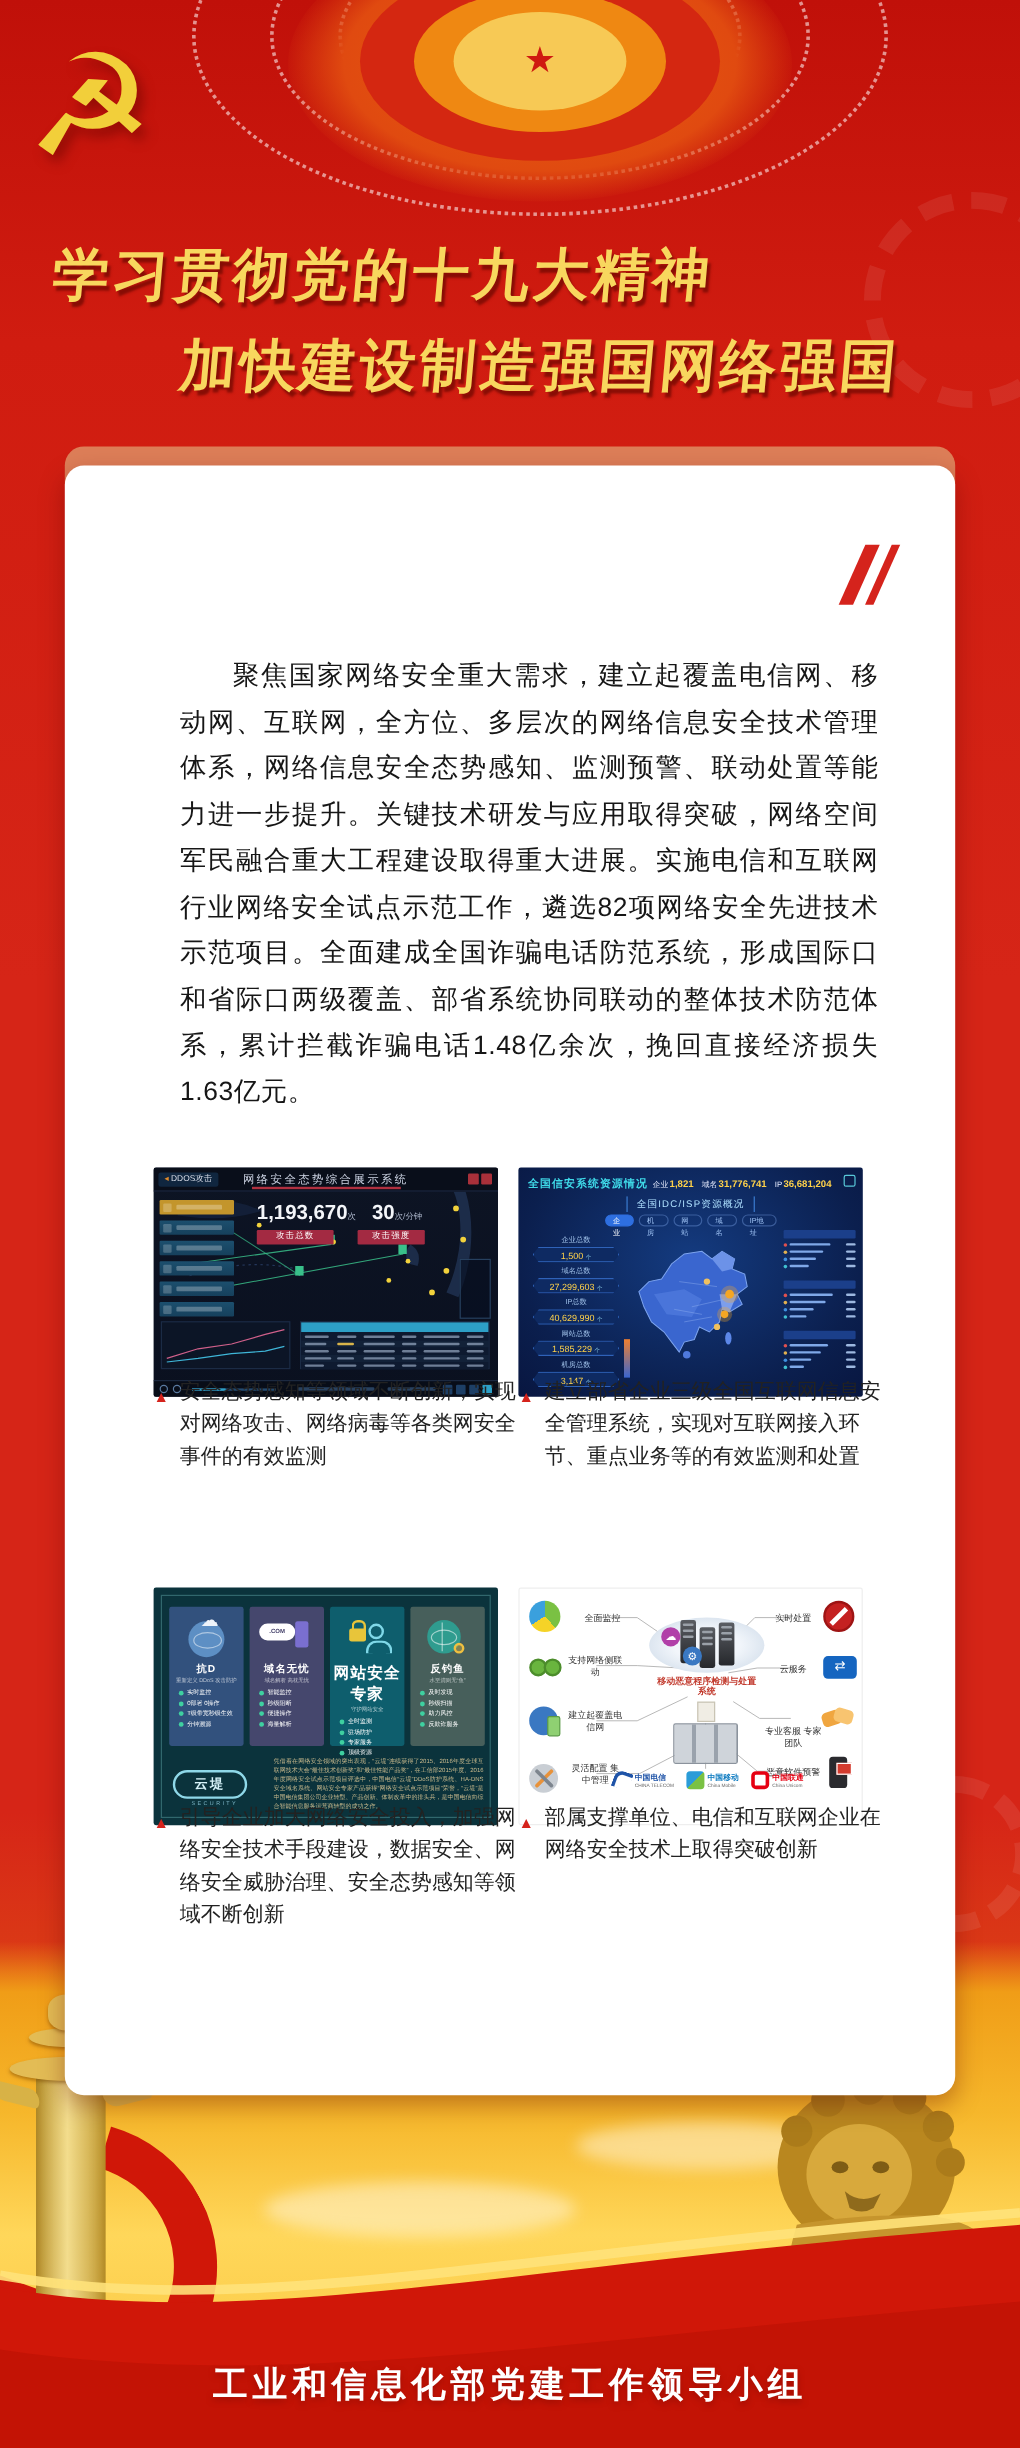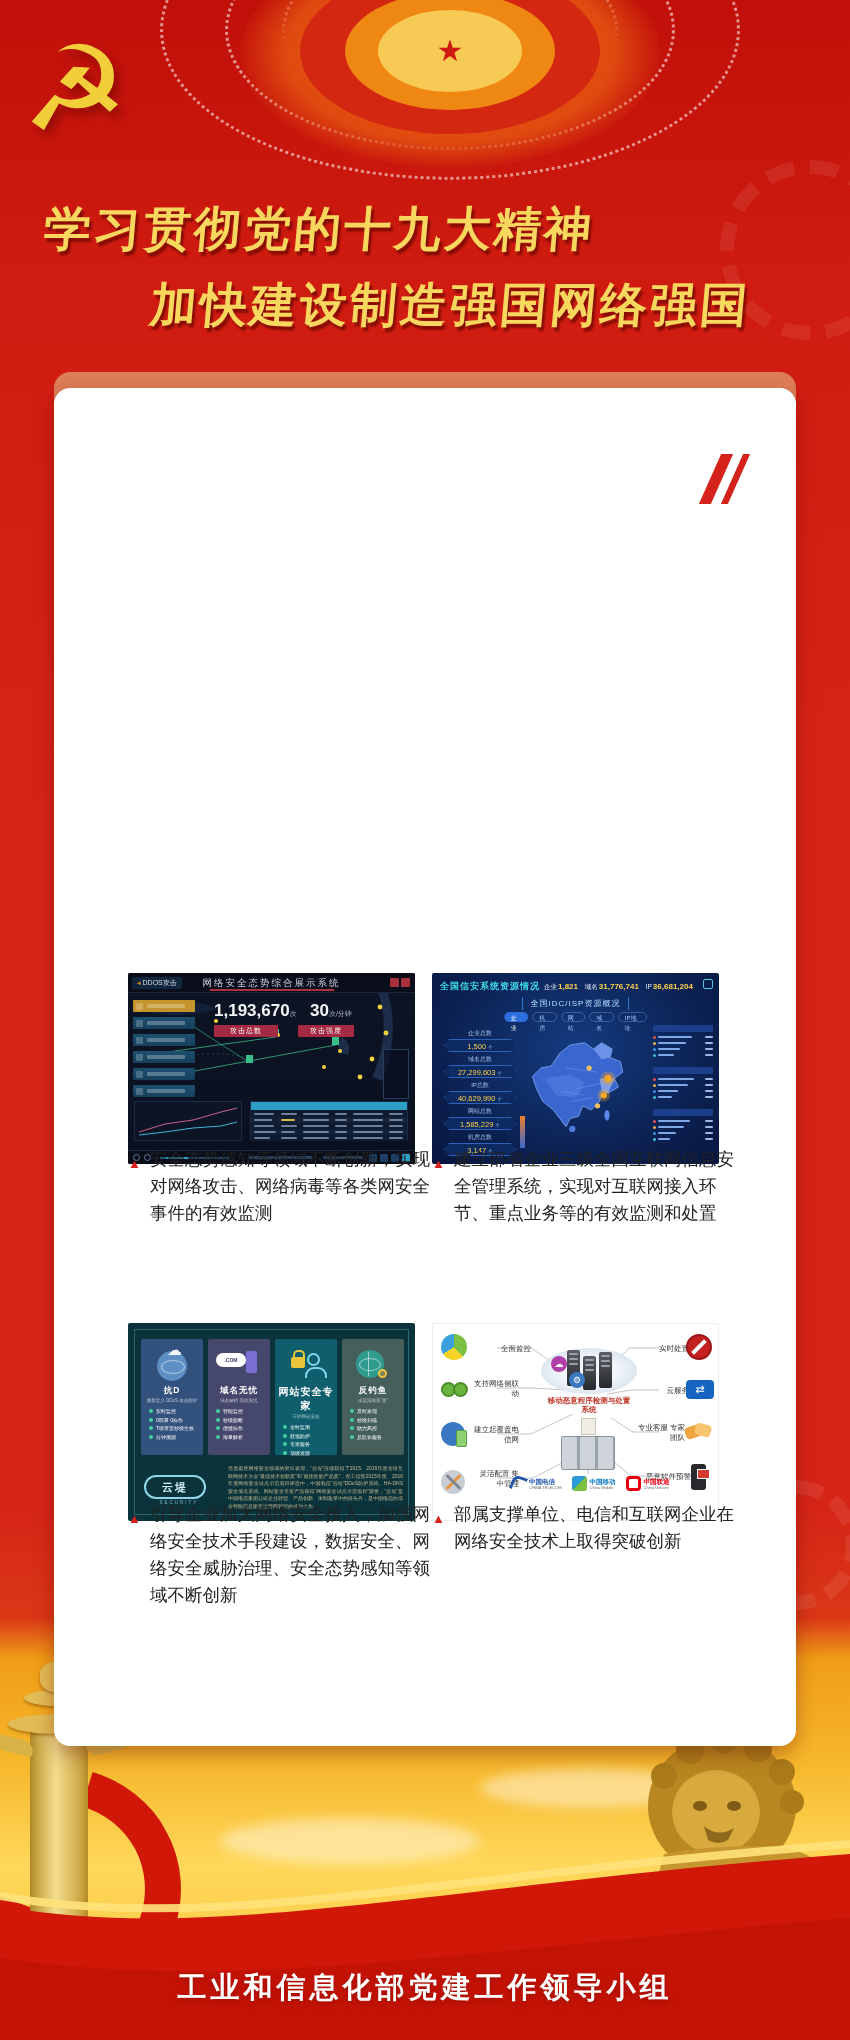--- a/index.html
+++ b/index.html
@@ -149,21 +149,21 @@
   .tools::after{background:#7d858e;transform:rotate(-45deg);}
   .noentry{width:26px;height:26px;border-radius:50%;background:#c42121;position:relative;border:2px solid #9e1414;}
   .noentry::after{content:"";position:absolute;left:2px;top:9px;width:18px;height:4px;background:#fff;transform:rotate(-45deg);}
   .cloudsvc{width:28px;height:19px;background:#1565c0;border-radius:4px;color:#fff;font-size:11px;line-height:19px;text-align:center;}
   .hands{position:relative;width:28px;height:24px;}
   .hands::before,.hands::after{content:"";position:absolute;width:16px;height:12px;border-radius:4px;}
   .hands::before{left:0;top:6px;background:#f0a640;transform:rotate(-18deg);}
   .hands::after{left:10px;top:4px;background:#f8c470;transform:rotate(16deg);}
   .alertphone{position:relative;width:15px;height:26px;background:#2a2a2e;border-radius:3px;}
   .alertphone::after{content:"";position:absolute;left:6px;top:5px;width:11px;height:8px;background:#d43b2e;border:1px solid #fff;}
-  .dlabel{position:absolute;font-size:7.5px;line-height:9.5px;color:#333;text-align:right;}
+  .dlabel{position:absolute;font-size:7.5px;line-height:9.5px;color:#333;text-align:center;}
   #shot4 .cloudc{position:absolute;left:108px;top:24px;width:96px;height:46px;background:radial-gradient(ellipse,#f2f6fb 40%,#dde6f0 70%,rgba(221,230,240,0) 100%);border-radius:50%;}
   #shot4 .srv{position:absolute;width:13px;background:linear-gradient(180deg,#5a5d63,#26282c);border-radius:2px;}
   #shot4 .srv i{display:block;height:2px;margin:3px 2px 0;background:#9aa0a8;border-radius:1px;}
   #shot4 .bubble{position:absolute;width:16px;height:16px;border-radius:50%;color:#fff;font-size:9px;line-height:16px;text-align:center;}
   #shot4 .center-label{position:absolute;left:112px;top:72px;width:88px;font-size:7.5px;line-height:9px;
     font-weight:bold;color:#c23b2e;text-align:center;}
   #shot4 .docbox{position:absolute;left:148px;top:94px;width:15px;height:17px;background:#f0ede4;border:1px solid #c9c4b4;}
   #shot4 .stack{position:absolute;left:128px;top:112px;width:54px;height:34px;border-radius:2px;
     background:repeating-linear-gradient(90deg,#cfd4da 0 15px,#9aa2ac 15px 18px);border:1px solid #8b939d;}
   #shot4 .ops{position:absolute;left:78px;top:152px;display:flex;gap:10px;align-items:center;}
@@ -251,20 +251,21 @@
       <path d="M0,170 C240,206 480,160 850,130 L850,252 L0,252 Z" fill="#b81004" opacity="0.55"></path>
     </svg>
   </div>
 
   <div id="card-lip"></div>
   <div id="card">
 
     <div class="stripe" id="stripe1"></div>
     <div class="stripe" id="stripe2"></div>
 
+    <div id="body-text">聚焦国家网络安全重大需求，建立起覆盖电信网、移动网、互联网，全方位、多层次的网络信息安全技术管理体系，网络信息安全态势感知、监测预警、联动处置等能力进一步提升。关键技术研发与应用取得突破，网络空间军民融合重大工程建设取得重大进展。实施电信和互联网行业网络安全试点示范工作，遴选82项网络安全先进技术示范项目。全面建成全国诈骗电话防范系统，形成国际口和省际口两级覆盖、部省系统协同联动的整体技术防范体系，累计拦截诈骗电话1.48亿余次，挽回直接经济损失1.63亿元。</div>
 
     <div class="shot" id="shot1">
       <svg style="position:absolute;left:0;top:20px;" width="287" height="108" viewBox="0 0 287 108">
         <path d="M250,0 C260,24 256,58 244,84 L254,88 C266,60 268,26 260,0 Z" fill="#1c2c49"></path>
         <path d="M214,44 q10,6 6,18 l-8,-2 q-4,-10 2,-16 Z" fill="#1c2c49"></path>
         <path d="M20,10 q40,-8 70,6 q-30,10 -70,4 Z" fill="#131f38"></path>
         <path d="M30,70 q50,-16 96,-4" stroke="#24365a" stroke-width="1" fill="none" stroke-dasharray="2 3"></path>
         <path d="M18,62 L148,44" stroke="#39c08a" stroke-width="0.9" opacity="0.85" fill="none"></path>
         <path d="M34,84 L208,52" stroke="#39c08a" stroke-width="0.9" opacity="0.85" fill="none"></path>
         <path d="M60,30 L122,70" stroke="#39c08a" stroke-width="0.9" opacity="0.7" fill="none"></path>
@@ -569,21 +570,21 @@
         <div class="pb">
             <i></i>
             <span>海量解析</span>
           </div>
       </div>
       <div class="pc" id="pc3">
         <div class="picz">
             <div class="lock3"></div>
             <div class="person3"></div>
           </div>
-        <div class="ptitle" style="font-size:10px;">网站安全专家</div>
+        <div class="ptitle" style="font-size:13px;">网站安全专家</div>
         <div class="psub">守护网站安全</div>
         <div class="pb">
             <i></i>
             <span>全时监测</span>
           </div>
         <div class="pb">
             <i></i>
             <span>驻场防护</span>
           </div>
         <div class="pb">
@@ -678,21 +679,21 @@
           <i></i>
         </div>
       <div class="bubble" style="left:118px;top:32px;background:#b13fa8;">☁</div>
       <div class="bubble" style="left:136px;top:48px;background:#3a78c2;">⚙</div>
       <div class="center-label">移动恶意程序检测与处置系统</div>
       <div class="docbox"></div>
       <div class="stack"></div>
 
       <div class="dlabel" style="left:200px;top:20px;width:56px;">实时处置</div>
       <div class="dlabel" style="left:200px;top:62px;width:56px;">云服务</div>
-      <div class="dlabel" style="left:204px;top:99px;width:48px;">专业客服 专家团队</div>
+      <div class="dlabel" style="left:204px;top:114px;width:48px;">专业客服 专家团队</div>
       <div class="dlabel" style="left:198px;top:148px;width:60px;">恶意软件预警</div>
 
       <div class="dic" style="left:253px;top:10px;">
           <div class="noentry"></div>
         </div>
       <div class="dic" style="left:253px;top:56px;">
           <div class="cloudsvc">⇄</div>
         </div>
       <div class="dic" style="left:252px;top:96px;">
           <div class="hands"></div>

